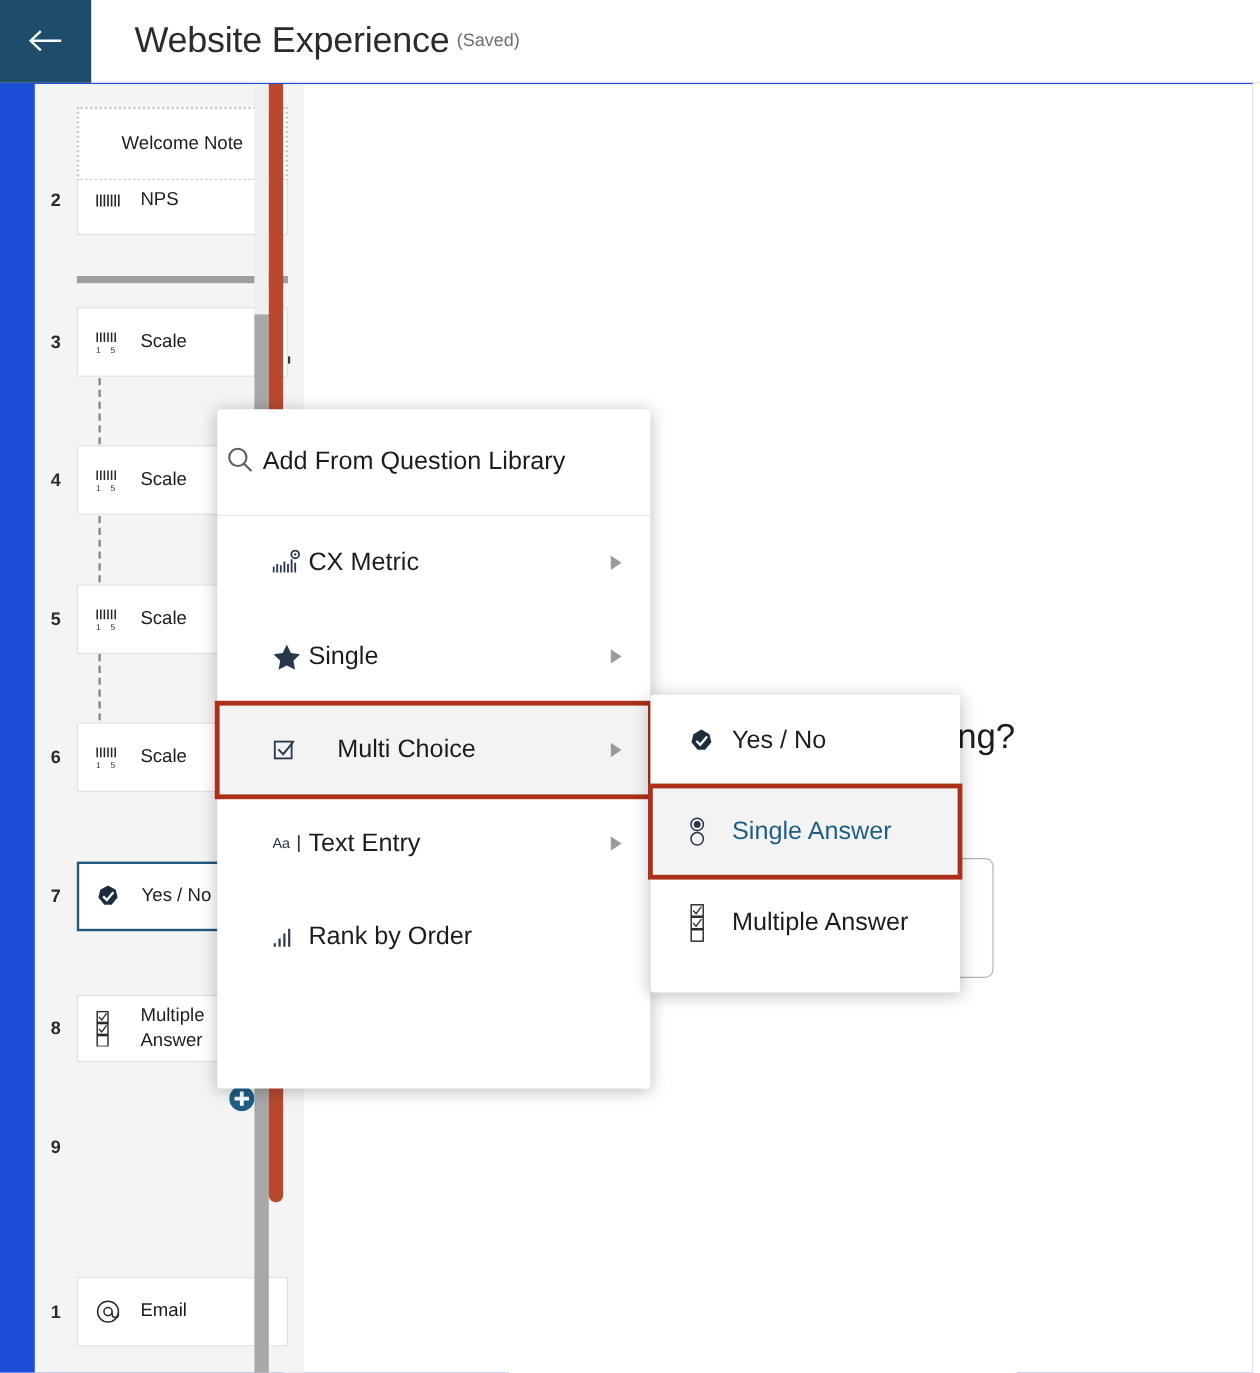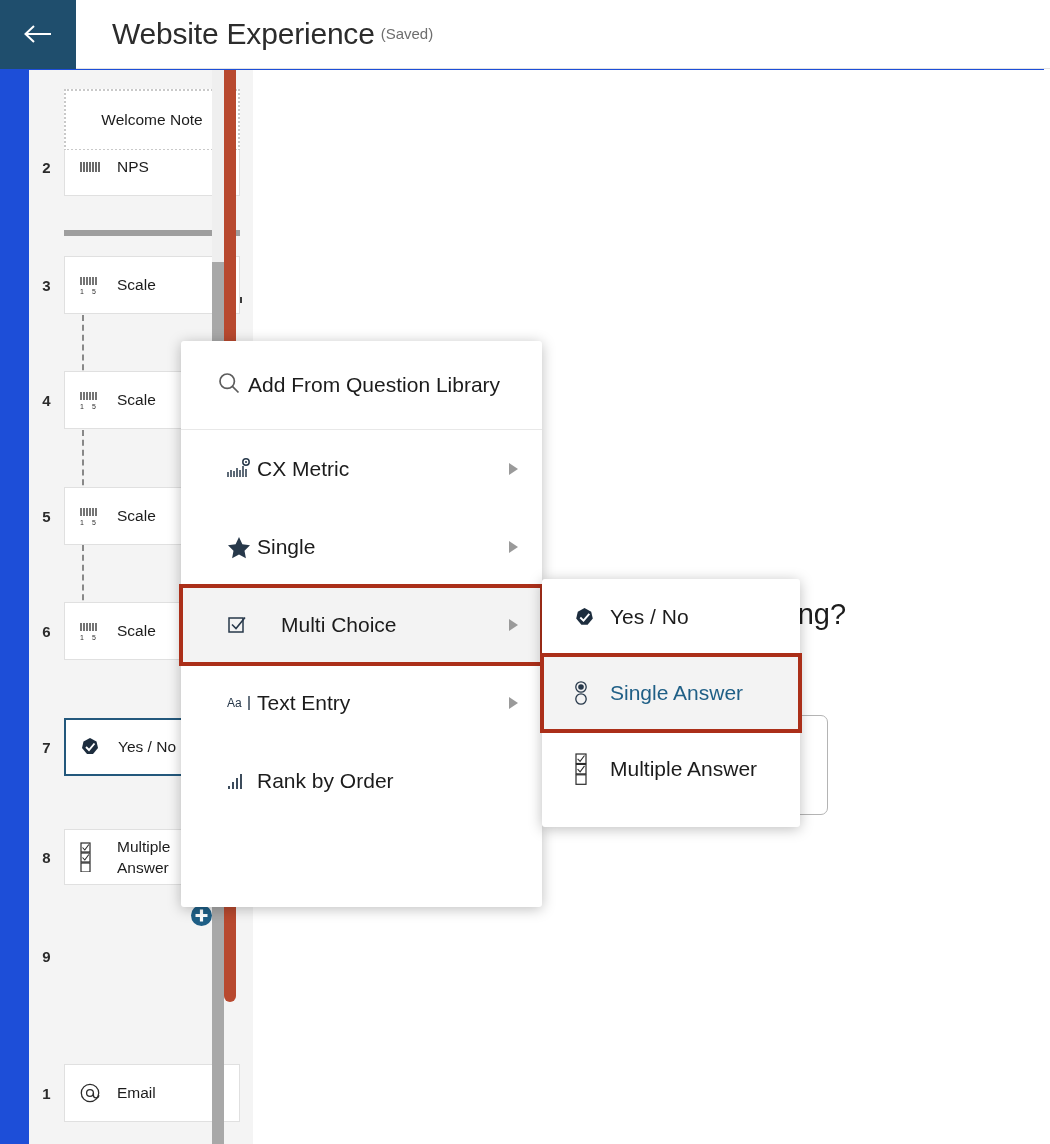--- a/index.html
+++ b/index.html
@@ -110,21 +110,21 @@
     border: 1px solid #b4b4b4; border-radius: 7px; background: #ffffff;
   }
 
   
   .menu {
     position: absolute; left: 181px; top: 341px; width: 361px; height: 566px;
     background: #ffffff; border-radius: 3px;
     box-shadow: 0 2px 14px rgba(0,0,0,0.26); z-index: 20;
   }
   .menu-search {
-    height: 89px; display: flex; align-items: center; padding-left: 37px;
+    height: 89px; display: flex; align-items: center; padding-left: 8px;
     border-bottom: 1px solid #e8e8e8; cursor: pointer;
   }
   .menu-search .s-label {
     font-size: 21px; color: #1c1c1c; margin-left: 8px;
   }
   .menu-item {
     height: 78px; display: flex; align-items: center;
     padding-left: 26px; padding-right: 22px; cursor: pointer; position: relative;
   }
   .menu-item .mi-ico {

